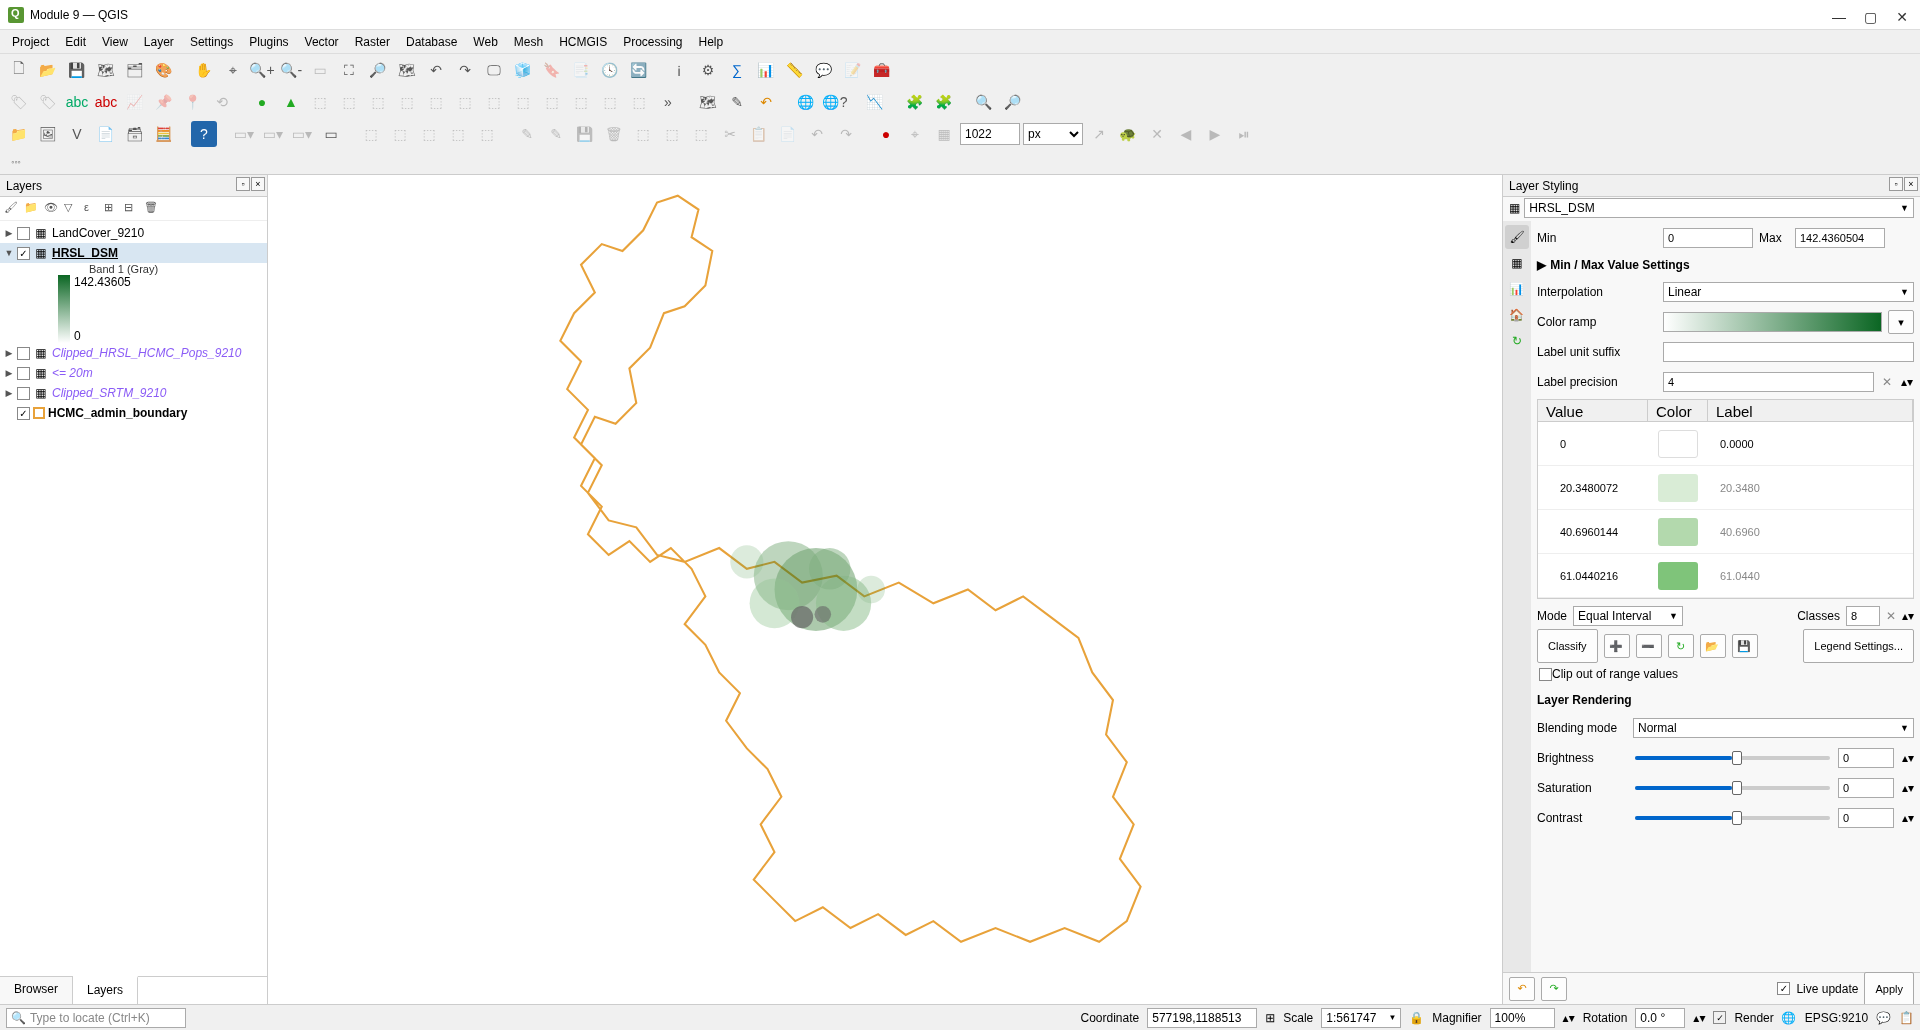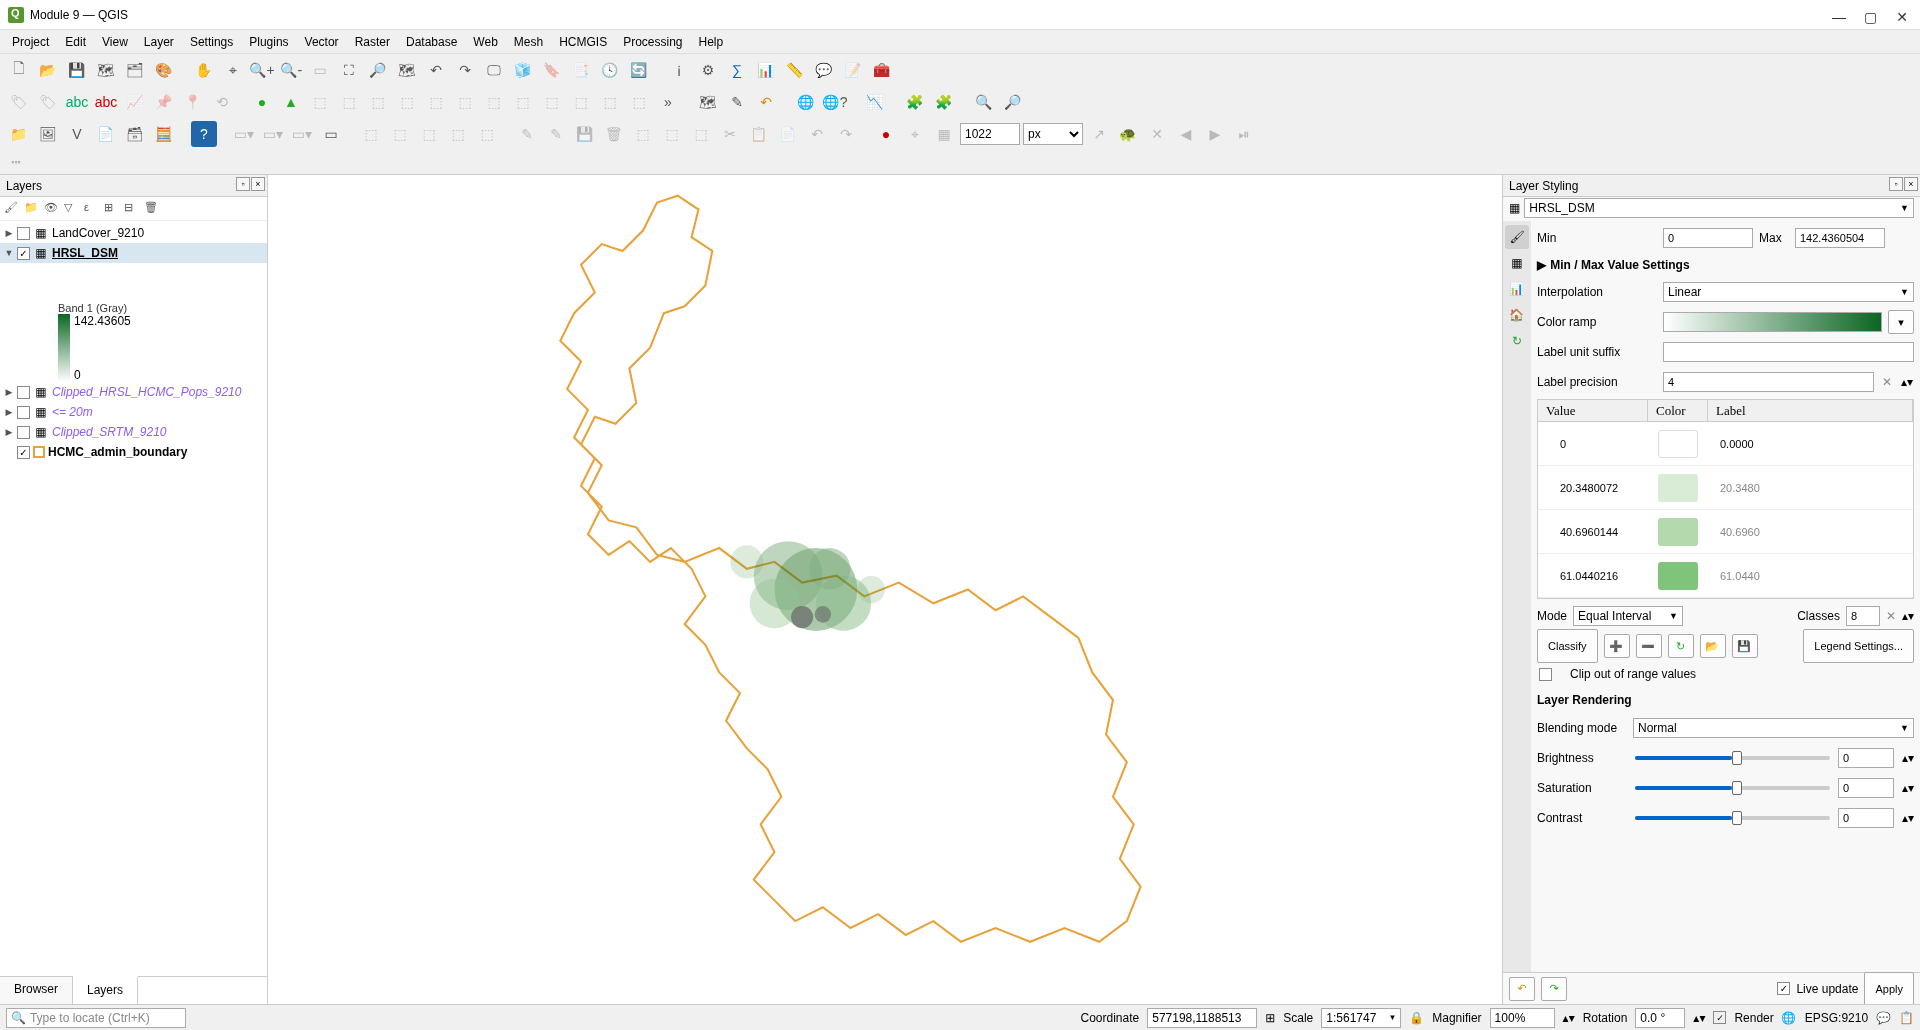--- a/index.html
+++ b/index.html
@@ -29,21 +29,21 @@
 .layers-toolbar .lbtn{width:16px;height:16px;font-size:11px;color:#555;}
 .layertree { flex:1; overflow:auto; padding:2px 0;}
 .lrow { display:flex; align-items:center; height:20px; padding-left:4px; gap:3px;}
 .lrow.sel { background:#d8e6f2;}
 .exp { width:10px;text-align:center;color:#555;font-size:9px;}
 .chk { width:13px;height:13px;border:1px solid #888;background:#fff;display:inline-flex;align-items:center;justify-content:center;font-size:10px;}
 .lico {width:16px;height:16px;display:inline-flex;align-items:center;justify-content:center;}
 .lname {font-size:12px;}
 .bold {font-weight:bold;text-decoration:underline;}
 .italic{font-style:italic;color:#8b5cf6;}
-.subrow{padding-left:58px;font-size:11px;color:#333;margin-top:39px;}
+.subrow{padding-left:89px;font-size:11px;color:#333;}
 .gradient-legend{width:12px;height:68px;background:linear-gradient(to bottom,#0b6623,#fff);margin-left:58px;}
 .bottom-tabs{height:28px;border-top:1px solid #ccc;display:flex;}
 .btab{padding:5px 14px;border-right:1px solid #ccc;font-size:12px;background:#f8f8f8;}
 .btab.active{background:#fff;border-top:2px solid #fff;margin-top:-1px;}
 .canvas{flex:1;background:#fff;position:relative;}
 .canvas svg{width:100%;height:100%;}
 .rightpanel{width:418px;background:#f8f8f8;border-left:1px solid #ccc;display:flex;flex-direction:column;}
 .rp-body{flex:1;display:flex;overflow:hidden;}
 .rp-tabs{width:28px;background:#e8e8e8;display:flex;flex-direction:column;padding-top:4px;gap:2px;}
 .rp-tab{width:24px;height:24px;margin:0 auto;display:flex;align-items:center;justify-content:center;font-size:12px;border-radius:3px;}
@@ -55,31 +55,31 @@
 .form-row{display:flex;align-items:center;height:26px;gap:6px;}
 .flabel{width:120px;font-size:12px;}
 .finput{flex:1;height:20px;background:#fff;border:1px solid #aaa;padding:0 4px;font-size:11px;}
 .finput.small{width:90px;flex:none;}
 .fselect{flex:1;height:20px;background:#fff;border:1px solid #aaa;padding:0 4px;font-size:11px;display:flex;align-items:center;}
 .fselect .dd{margin-left:auto;font-size:9px;}
 .ramp{flex:1;height:20px;background:linear-gradient(to right,#fff,#0b6623);border:1px solid #aaa;}
 .section-head{display:flex;align-items:center;gap:4px;font-weight:bold;padding:3px 0;}
 .value-table{border:1px solid #ccc;background:#fff;}
 .vt-head{display:flex;height:22px;background:#f0f0f0;border-bottom:1px solid #ccc;}
-.vt-head div{padding:3px 8px;border-right:1px solid #ccc;font-size:13px;font-family:Liberation Serif, serif;}
+.vt-head div{padding:3px 8px;border-right:1px solid #ccc;font-size:15px;}
 .vt-row{display:flex;height:44px;align-items:center;border-bottom:1px solid #eee;}
 .vt-val{width:110px;padding-left:22px;font-size:11px;}
 .vt-col{width:60px;display:flex;justify-content:center;}
 .vt-swatch{width:40px;height:28px;border-radius:3px;}
 .vt-lab{flex:1;padding-left:12px;font-size:11px;color:#888;}
 .vt-lab.dark{color:#000;}
 .mode-row{display:flex;align-items:center;height:26px;gap:6px;}
 .btn{height:24px;padding:16px 10px;background:#fdfdfd;border:1px solid #aaa;border-radius:2px;font-size:11px;display:inline-flex;align-items:center;}
 .icon-btn{width:26px;height:24px;padding:0;justify-content:center;}
-.check-row{display:flex;align-items:center;height:22px;gap:18px;padding-left:2px;}
+.check-row{display:flex;align-items:center;height:22px;gap:0;padding-left:2px;}
 .slider-row{display:flex;align-items:center;height:26px;gap:8px;}
 .slider-row .slabel{width:90px;font-size:12px;}
 .slider-track{flex:1;height:4px;background:#ccc;position:relative;border-radius:2px;}
 .slider-fill{position:absolute;left:0;top:0;bottom:0;width:50%;background:#0066cc;border-radius:2px;}
 .slider-thumb{position:absolute;left:50%;top:-5px;width:10px;height:14px;background:#fff;border:1px solid #666;border-radius:2px;}
 .spin{width:56px;height:20px;background:#fff;border:1px solid #aaa;padding:0 4px;font-size:11px;}
 .rp-footer{display:flex;align-items:center;height:32px;padding:0 6px;gap:6px;border-top:1px solid #ccc;}
 .statusbar{height:26px;background:#f0f0f0;border-top:1px solid #ccc;display:flex;align-items:center;padding:0 6px;gap:8px;font-size:11px;}
 .locator{width:180px;height:20px;background:#fff;border:1px solid #aaa;padding:0 4px;color:#888;display:flex;align-items:center;gap:4px;}
 .sb-field{height:20px;background:#fff;border:1px solid #aaa;padding:0 4px;display:flex;align-items:center;}

